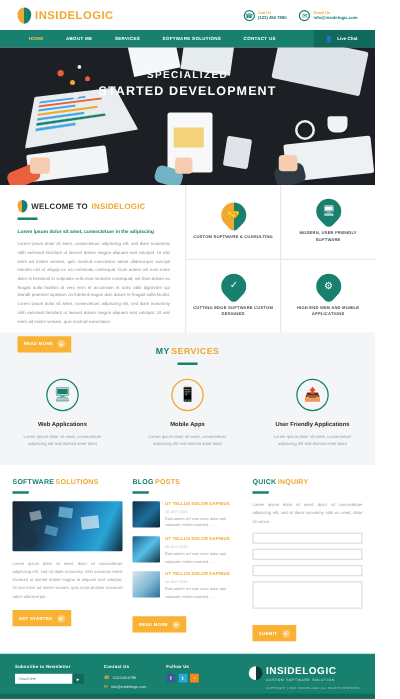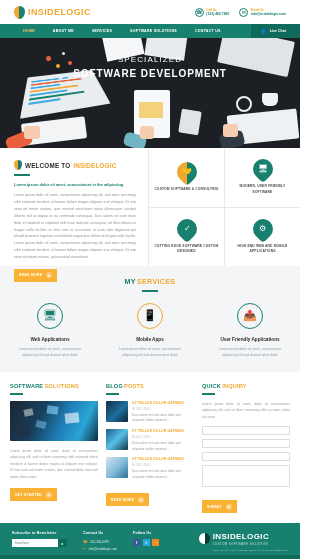--- a/index.html
+++ b/index.html
@@ -61,21 +61,21 @@
 
   
   .hero {
     height: 110px; position: relative; overflow: hidden;
     background: #1c2024;
   }
   .hero-title {
     position: absolute; left: 0; right: 0; top: 17px;
     text-align: center; color: #ffffff; z-index: 5;
   }
-  .hero-title .l1 { font-size: 8px; font-weight: normal; letter-spacing: 1.1px; }
+  .hero-title .l1 { font-size: 8px; font-weight: bold; letter-spacing: 1.1px; }
   .hero-title .l2 { font-size: 10px; font-weight: bold; letter-spacing: .9px; margin-top: 4px; }
   .deco { position: absolute; }
   .d-mon { left: 26px; top: 30px; width: 76px; height: 42px; background: #e9edf0;
            transform: perspective(60px) rotateX(30deg) rotate(-9deg); border-radius: 1px;}
   .d-mon i { position: absolute; left: 5px; height: 1.6px; background: #3fa9e0; display:block;}
   .d-kb  { left: 22px; top: 82px; width: 64px; height: 22px; background: #f2f4f5;
            transform: rotate(-7deg); border-radius: 2px; }
   .d-lap { right: 8px; top: -4px; width: 72px; height: 36px; background: #dfe4e8;
            transform: rotate(12deg); border-radius: 2px; }
   .d-lap2{ right: 2px; top: 74px; width: 70px; height: 30px; background: #eef1f3;
@@ -290,21 +290,21 @@
     <div class="deco dot dot4"></div>
     <div class="deco dot dot5"></div>
     <div class="arm arm1"></div>
     <div class="arm arm2"></div>
     <div class="arm arm3"></div>
     <div class="hand h1"></div>
     <div class="hand h2"></div>
     <div class="hand h3"></div>
     <div class="hero-title">
       <div class="l1">SPECIALIZED</div>
-      <div class="l2">SOFTWARE DEVELOPMENT</div>
+      <div class="l2">STARTED DEVELOPMENT</div>
     </div>
   </div>
 
   <div class="welcome">
     <div class="wcol-l">
       <div class="w-head">
         <div class="w-leaf"></div>
         <div class="w-t1">WELCOME TO</div>
         <div class="w-t2">INSIDELOGIC</div>
       </div>

